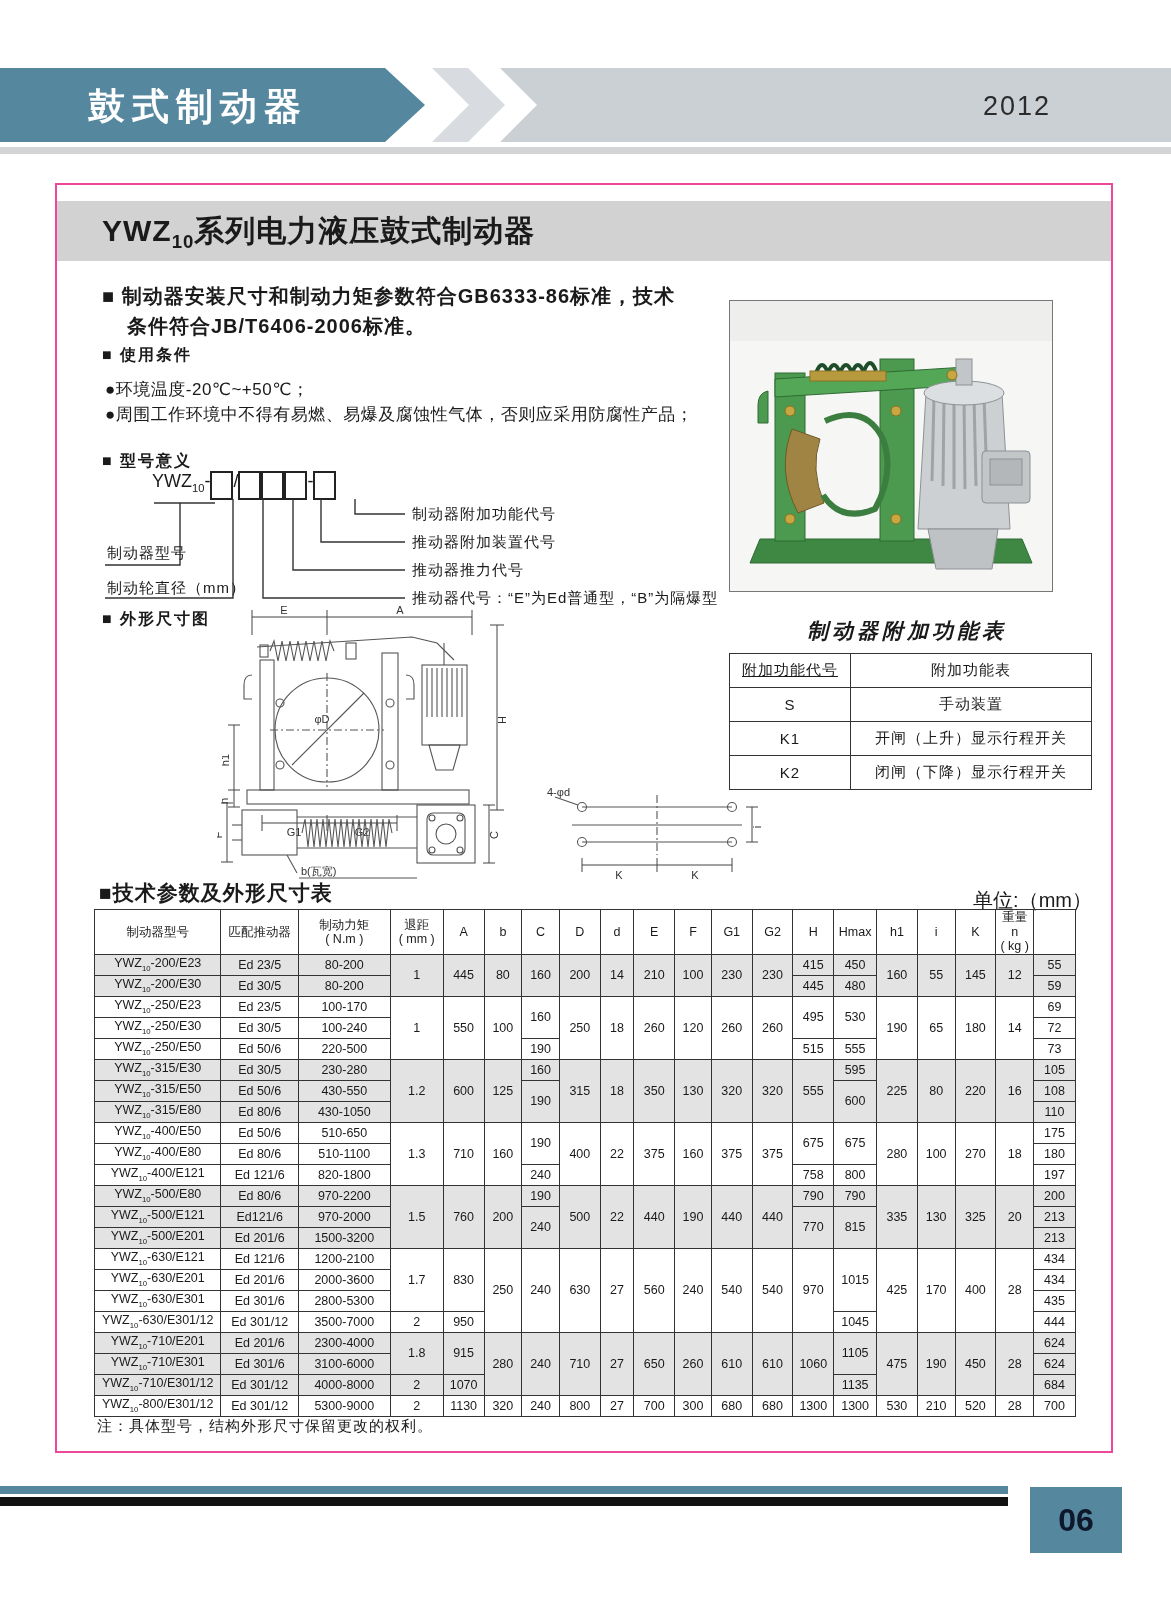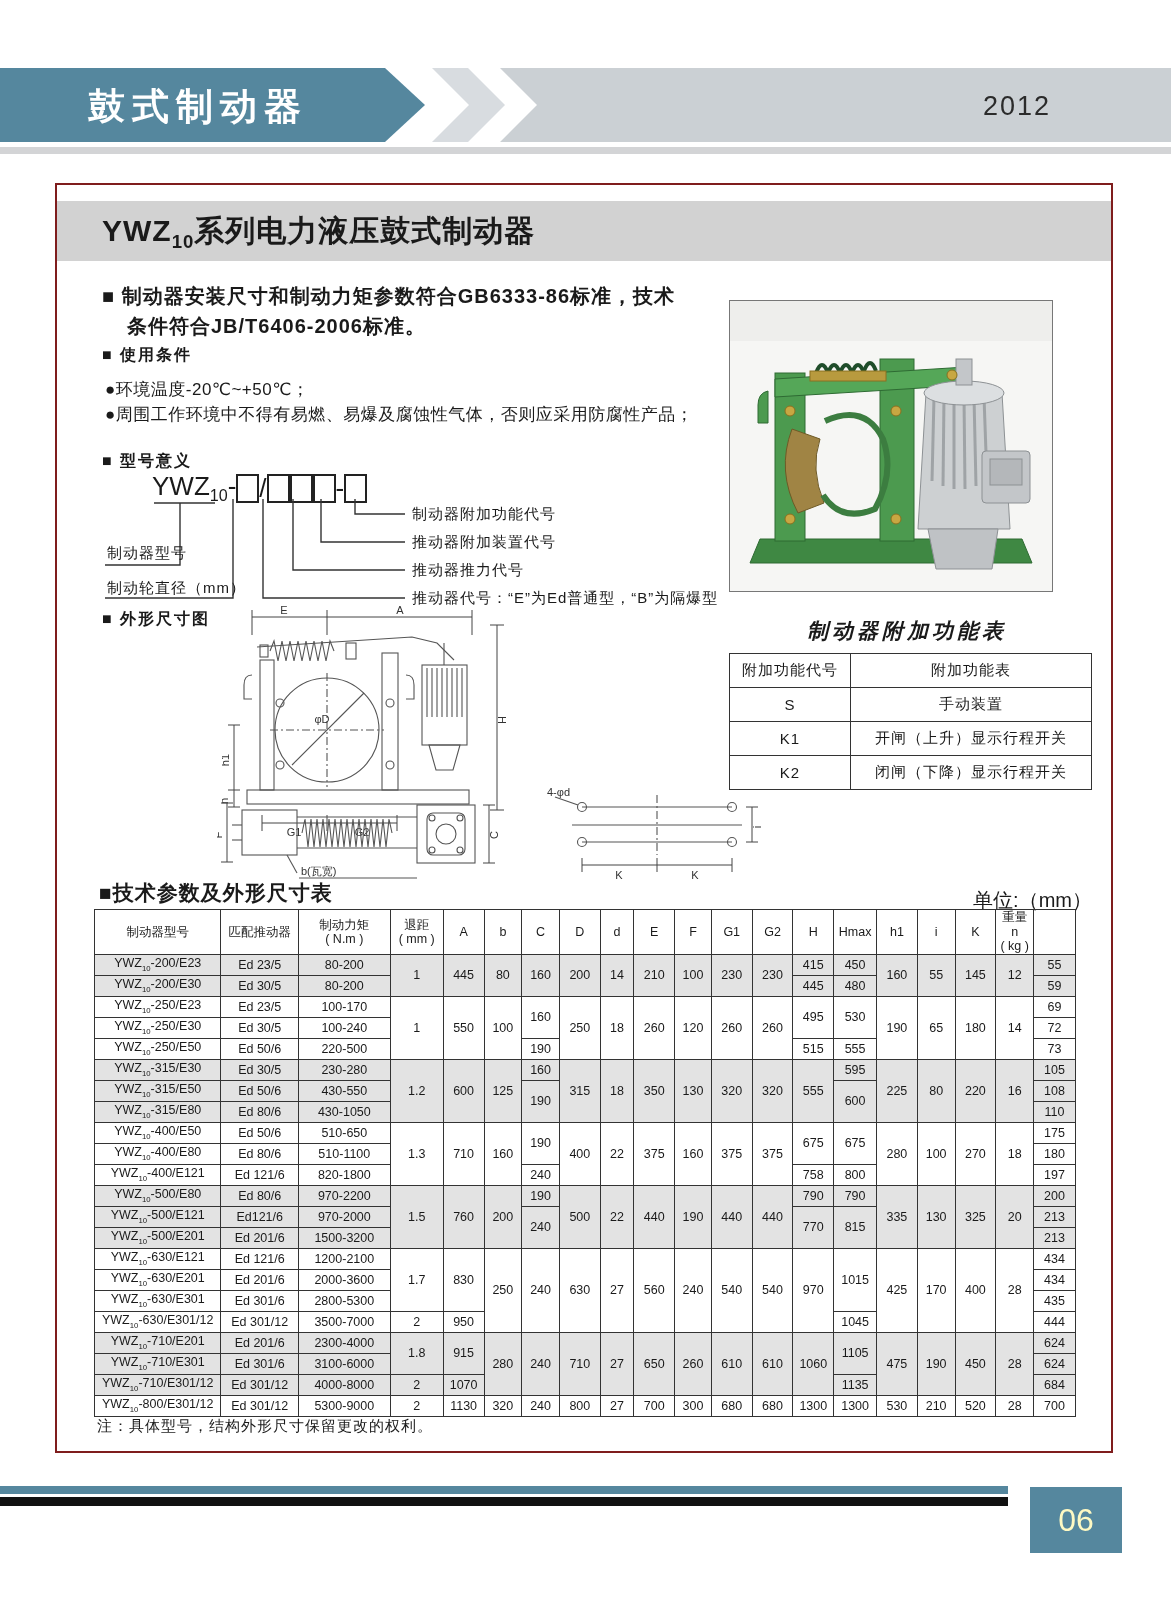--- a/index.html
+++ b/index.html
@@ -5,30 +5,30 @@
   html,body{margin:0;padding:0;background:#fff;}
   .page{position:relative;width:1171px;height:1600px;background:#fff;
         font-family:"Liberation Sans","DejaVu Sans",sans-serif;color:#1a1a1a;overflow:hidden;}
   .abs{position:absolute;}
   svg text{font-family:"Liberation Sans","DejaVu Sans",sans-serif;}
   
   .banner-title{font-size:37px;font-weight:bold;fill:#fff;letter-spacing:7px;}
   .banner-year{font-size:27px;fill:#2b2b2b;letter-spacing:2px;}
   .subline{background:#d3d4d6;}
   
-  .frame{border:2px solid #7f1d1d;background:#fff;}
+  .frame{border:2px solid #ec4899;background:#fff;}
   .titlebar{background:#d2d2d2;line-height:60px;font-size:30px;font-weight:bold;
             padding-left:45px;letter-spacing:1px;}
   .titlebar sub,{font-size:60%;}
   sub{font-size:62%;}
   .b-intro{font-size:20px;font-weight:bold;letter-spacing:1px;}
   .b-head{font-size:16px;font-weight:bold;letter-spacing:2px;}
   .b-item{font-size:17px;letter-spacing:0.5px;}
   
-  .code-row{display:flex;align-items:center;font-size:26px;}
+  .code-row{display:flex;font-size:18px;}
   .code-box{display:inline-block;width:19px;height:25px;border:2px solid #222;}
   .diag-label{font-size:15px;letter-spacing:1px;}
   
   .photo{border:1px solid #777;background:#f6f6f4;}
   
   .func-title{font-size:21px;font-weight:bold;letter-spacing:4px;text-align:center;font-style:italic;}
   table{border-collapse:collapse;}
   .functab{width:356px;table-layout:fixed;}
   .functab th,.functab td{border:1.5px solid #333;font-size:15px;font-weight:normal;
       text-align:center;height:31px;letter-spacing:1px;}
@@ -37,21 +37,21 @@
   .tech-unit{font-size:20px;}
   .techtab{width:982px;table-layout:fixed;}
   .techtab th{border:1px solid #333;font-size:12.5px;font-weight:normal;text-align:center;
       white-space:pre-line;line-height:1.15;height:44px;padding:0;}
   .techtab td{border:1px solid #333;font-size:12.5px;text-align:center;height:20px;
       padding:0 1px;line-height:1;}
   .techtab td.shade{background:#e3e3e3;}
   .techtab{border:1.5px solid #333;}
   .note{font-size:15px;letter-spacing:1px;}
   
-  .pagenum{background:#55879e;color:#fef9c3;font-size:32px;font-weight:normal;
+  .pagenum{background:#55879e;color:#0f172a;font-size:32px;font-weight:bold;
            display:flex;align-items:center;justify-content:center;}
   .dim{stroke:#444;stroke-width:1;fill:none;}
   .dimtxt{font-size:11px;fill:#333;}
 </style>
 </head>
 <body>
 
 <div class="page">
 
   <svg class="abs" style="left:0;top:68px;" width="1171" height="74" viewBox="0 0 1171 74">
@@ -272,21 +272,21 @@
         <circle cx="166" cy="110" r="5" fill="#c8a742" stroke="#8a7020"></circle>
         <circle cx="166" cy="218" r="5" fill="#c8a742" stroke="#8a7020"></circle>
         <circle cx="222" cy="74" r="5" fill="#c8a742" stroke="#8a7020"></circle>
       </svg>
     </div>
 
     <div class="abs func-title" style="left:672px;top:432px;width:356px;">制动器附加功能表</div>
     <table class="functab abs" style="left:672px;top:468px;">
       <thead>
           <tr>
-            <th style="width: 118px;">附加功能代号</th>
+            <th style="width: 118px; text-decoration: underline;">附加功能代号</th>
             <th style="width: 238px; margin-left: 13px;">附加功能表</th>
           </tr>
         </thead>
       <tbody>
           <tr>
             <td>S</td>
             <td>手动装置</td>
           </tr>
           <tr>
             <td>K1</td>

